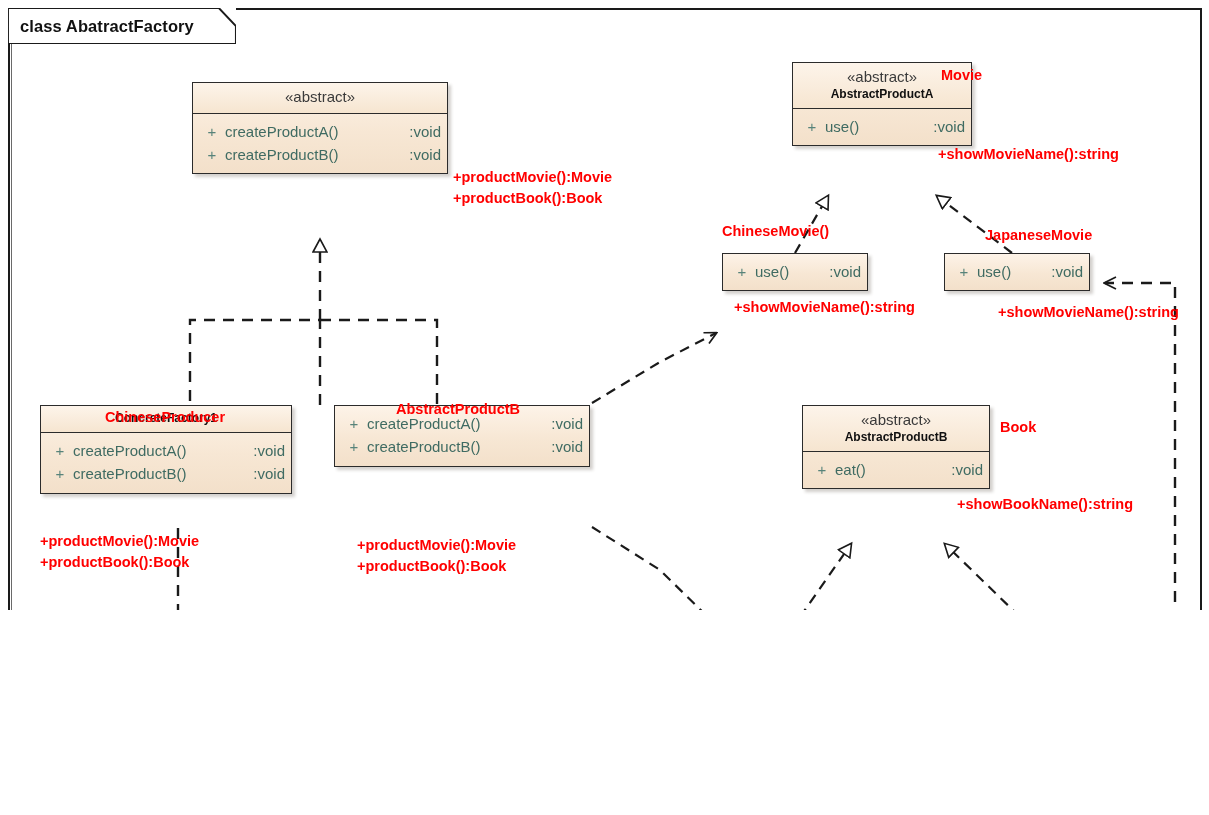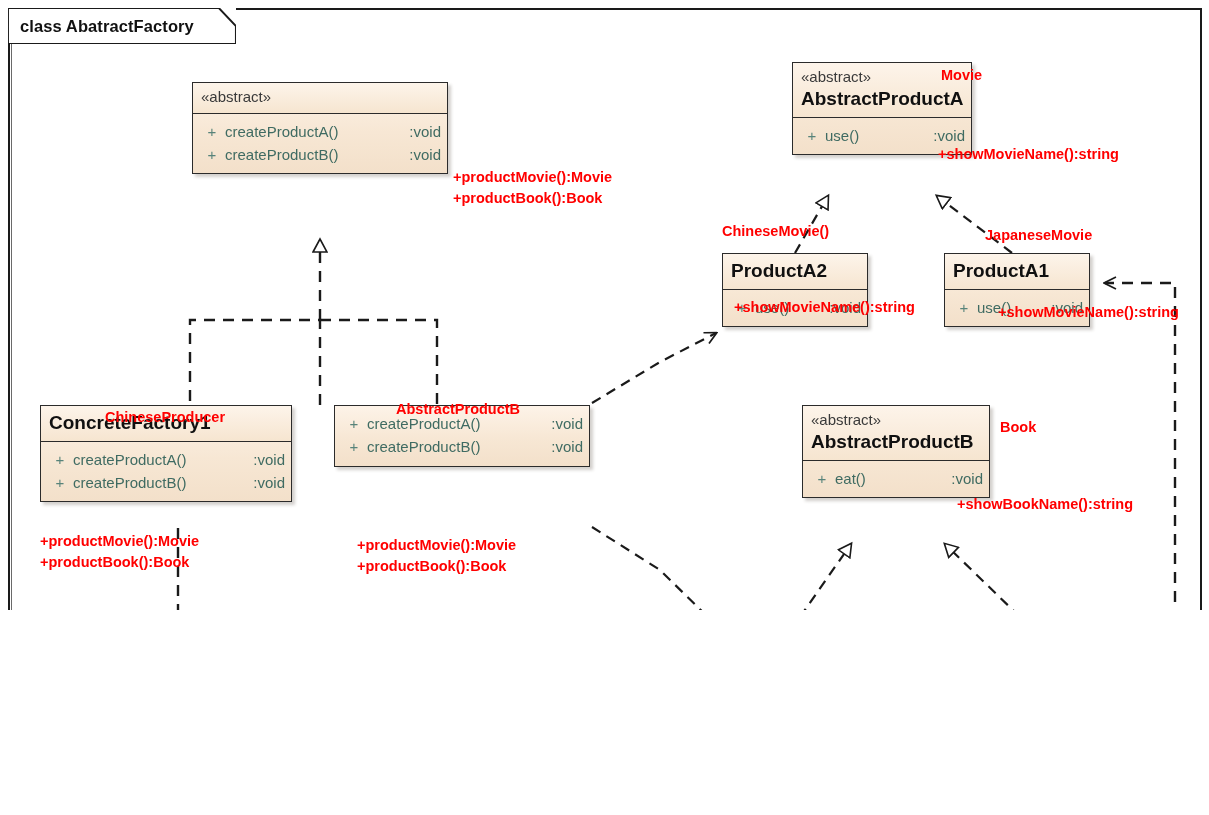--- a/index.html
+++ b/index.html
@@ -85,30 +85,31 @@
     box-sizing: border-box;
     border: 1.6px solid #2b2b2b;
     background: linear-gradient(180deg, #fdf3e8 0%, #f7e7d4 55%, #f3e0ca 100%);
     box-shadow: 3px 3px 3px rgba(110,100,90,0.30);
     z-index: 3;
   }
   .uml-head {
     box-sizing: border-box;
     border-bottom: 1.6px solid #2b2b2b;
     padding: 5px 8px 6px 8px;
+    text-align: center;
     background: linear-gradient(180deg, #fdf4ea 0%, #f6e5d0 100%);
   }
   .uml-stereo {
     font-size: 15px;
     color: #3a3a3a;
     line-height: 1.25;
     white-space: nowrap;
   }
   .uml-name {
-    font-size: 19px;
+    font-size: 12px;
     font-weight: bold;
     color: #101010;
     line-height: 1.25;
     white-space: nowrap;
   }
   .uml-body {
     padding: 6px 6px 7px 6px;
   }
   .uml-op {
     display: flex;
@@ -243,38 +244,32 @@
         <span class="uml-vis">+</span>
         <span class="uml-sig">use()</span>
         <span class="uml-type">:void</span>
       </div>
     </div>
   </div>
   <div class="ann" style="left:941px; top:66px;">Movie</div>
   <div class="ann" style="left:938px; top:145px;">+showMovieName():string</div>
 
   <div class="uml" id="box-product-a2" style="left:722px; top:253px; width:146px;">
-    <div class="uml-head">
-      <div class="uml-name">ProductA2</div>
-    </div>
     <div class="uml-body">
       <div class="uml-op">
         <span class="uml-vis">+</span>
         <span class="uml-sig">use()</span>
         <span class="uml-type">:void</span>
       </div>
     </div>
   </div>
   <div class="ann" style="left:722px; top:222px;">ChineseMovie()</div>
   <div class="ann wrap" style="left:734px; top:299px; width:110px; line-height:1.22;">+showMovieName():string</div>
 
   <div class="uml" id="box-product-a1" style="left:944px; top:253px; width:146px;">
-    <div class="uml-head">
-      <div class="uml-name">ProductA1</div>
-    </div>
     <div class="uml-body">
       <div class="uml-op">
         <span class="uml-vis">+</span>
         <span class="uml-sig">use()</span>
         <span class="uml-type">:void</span>
       </div>
     </div>
   </div>
   <div class="ann" style="left:985px; top:226px;">JapaneseMovie</div>
   <div class="ann" style="left:998px; top:303px;">+showMovieName():string</div>

